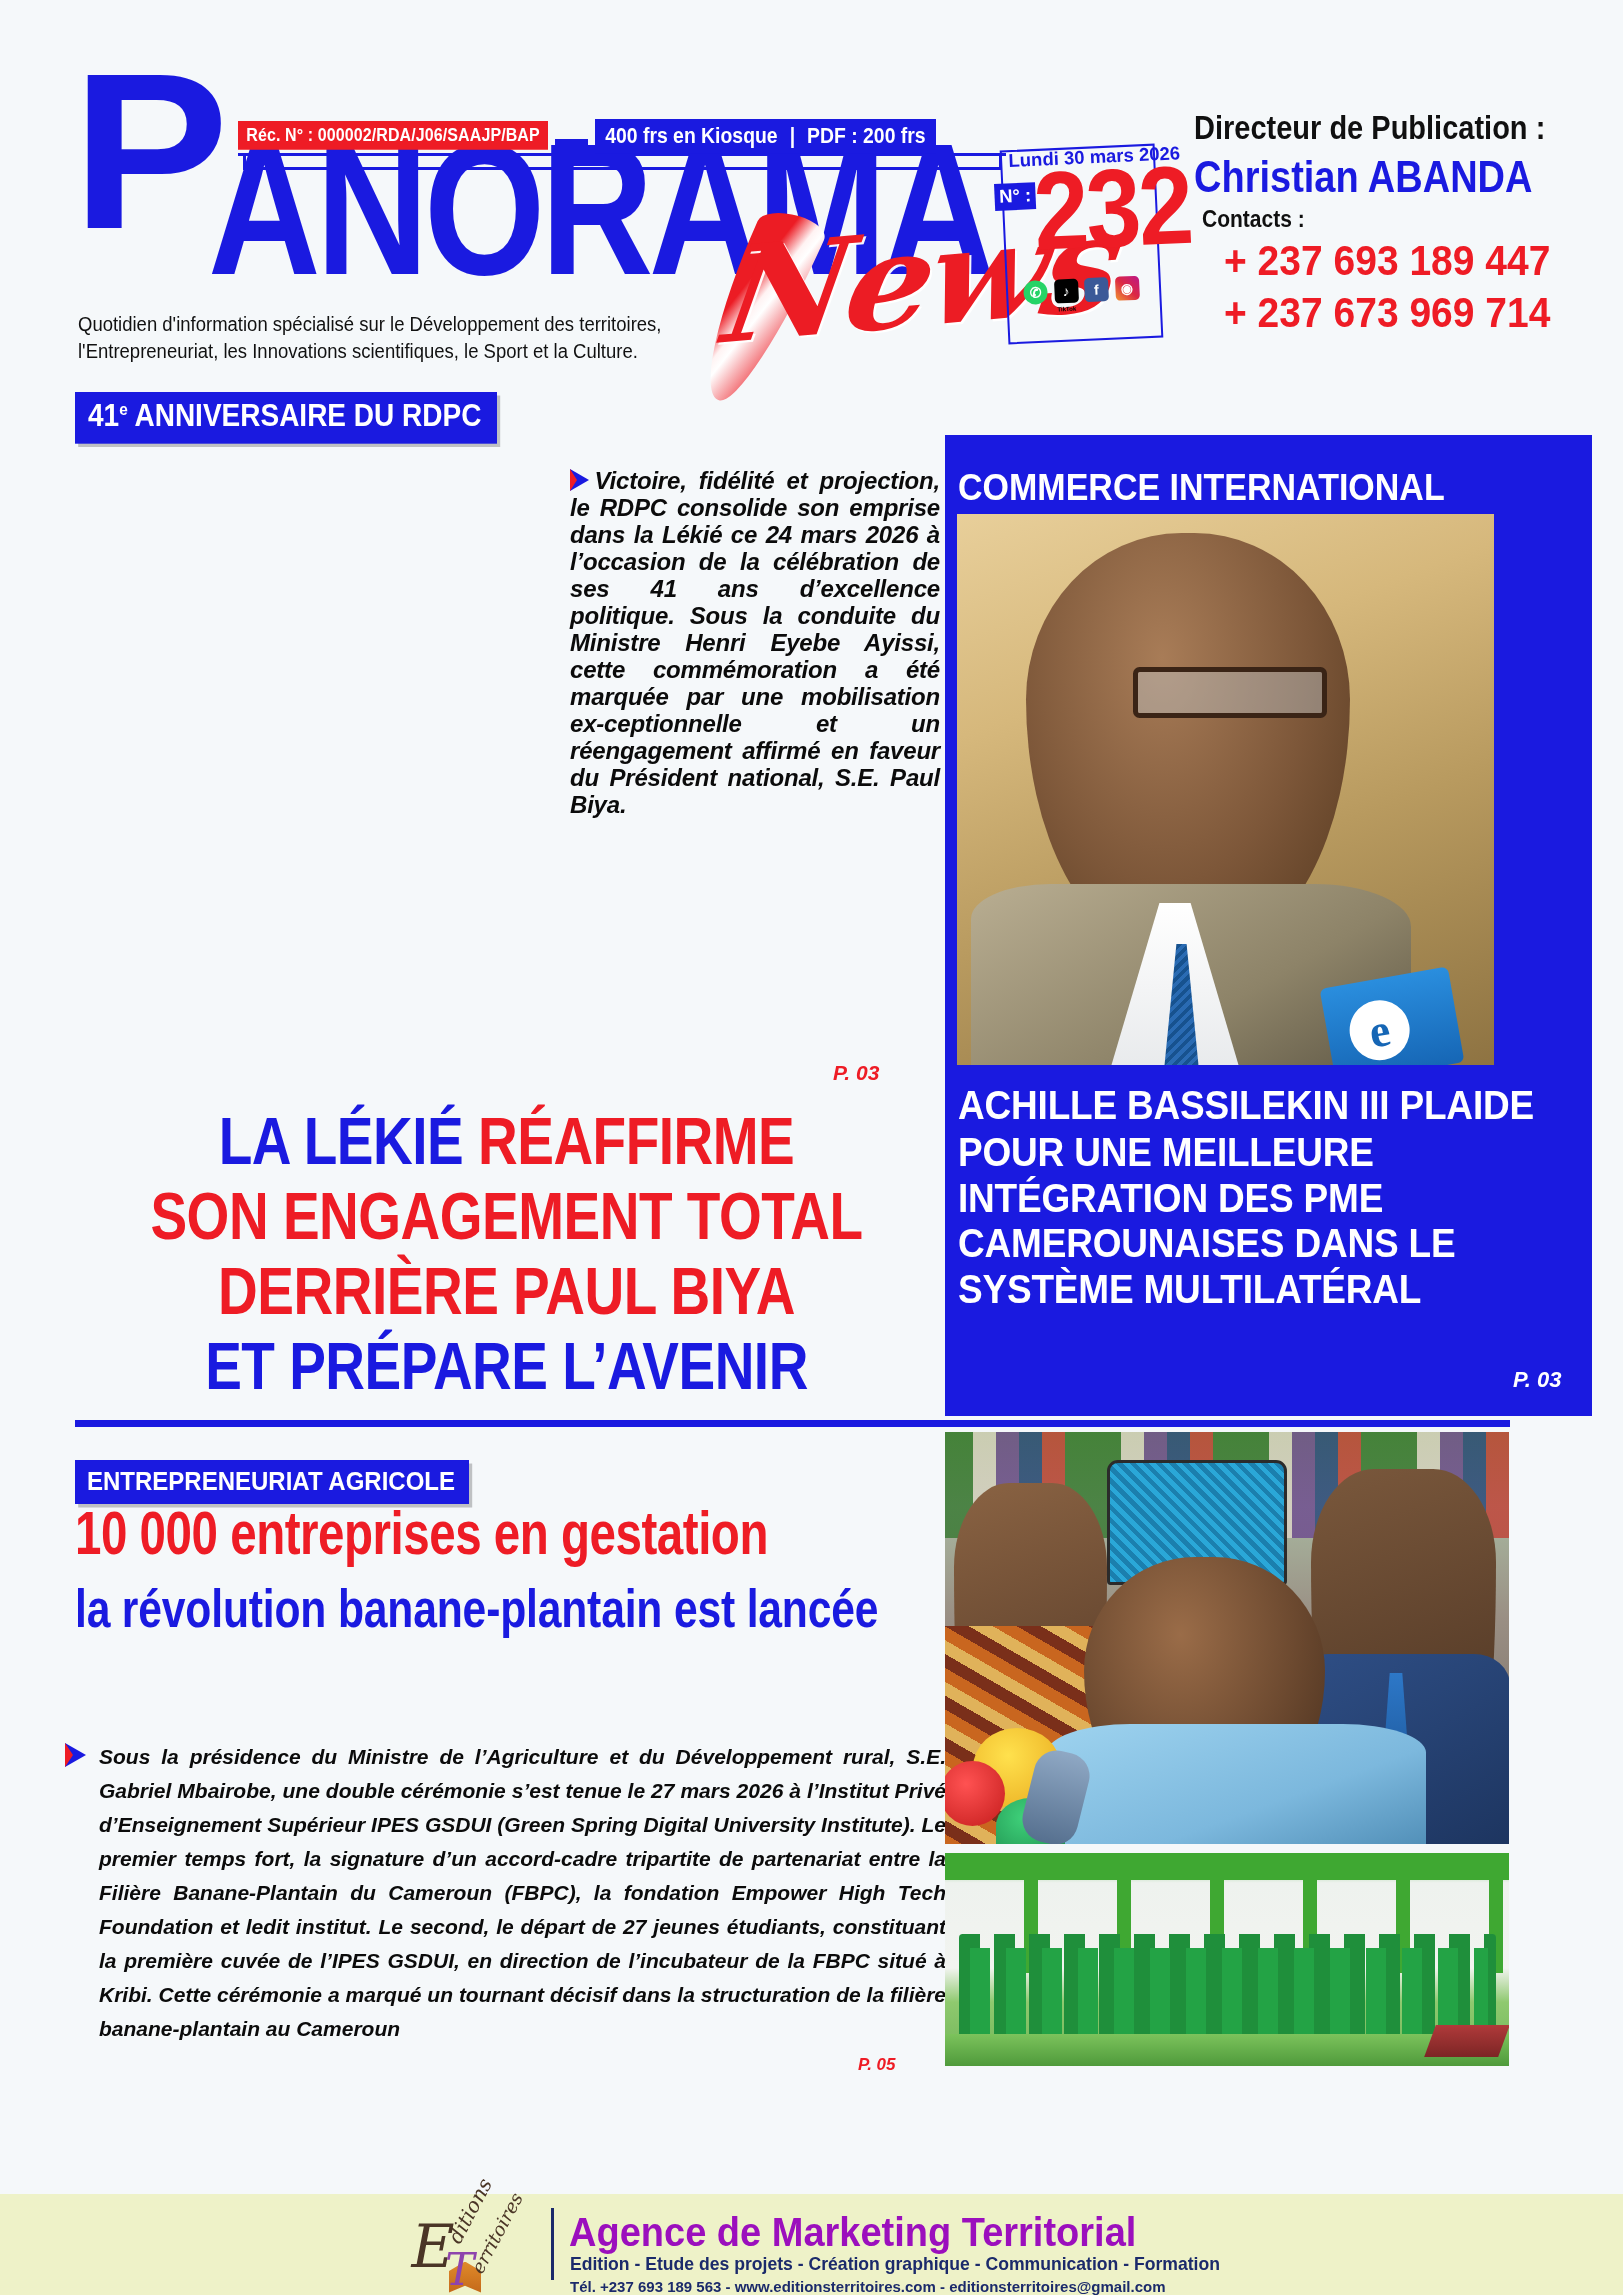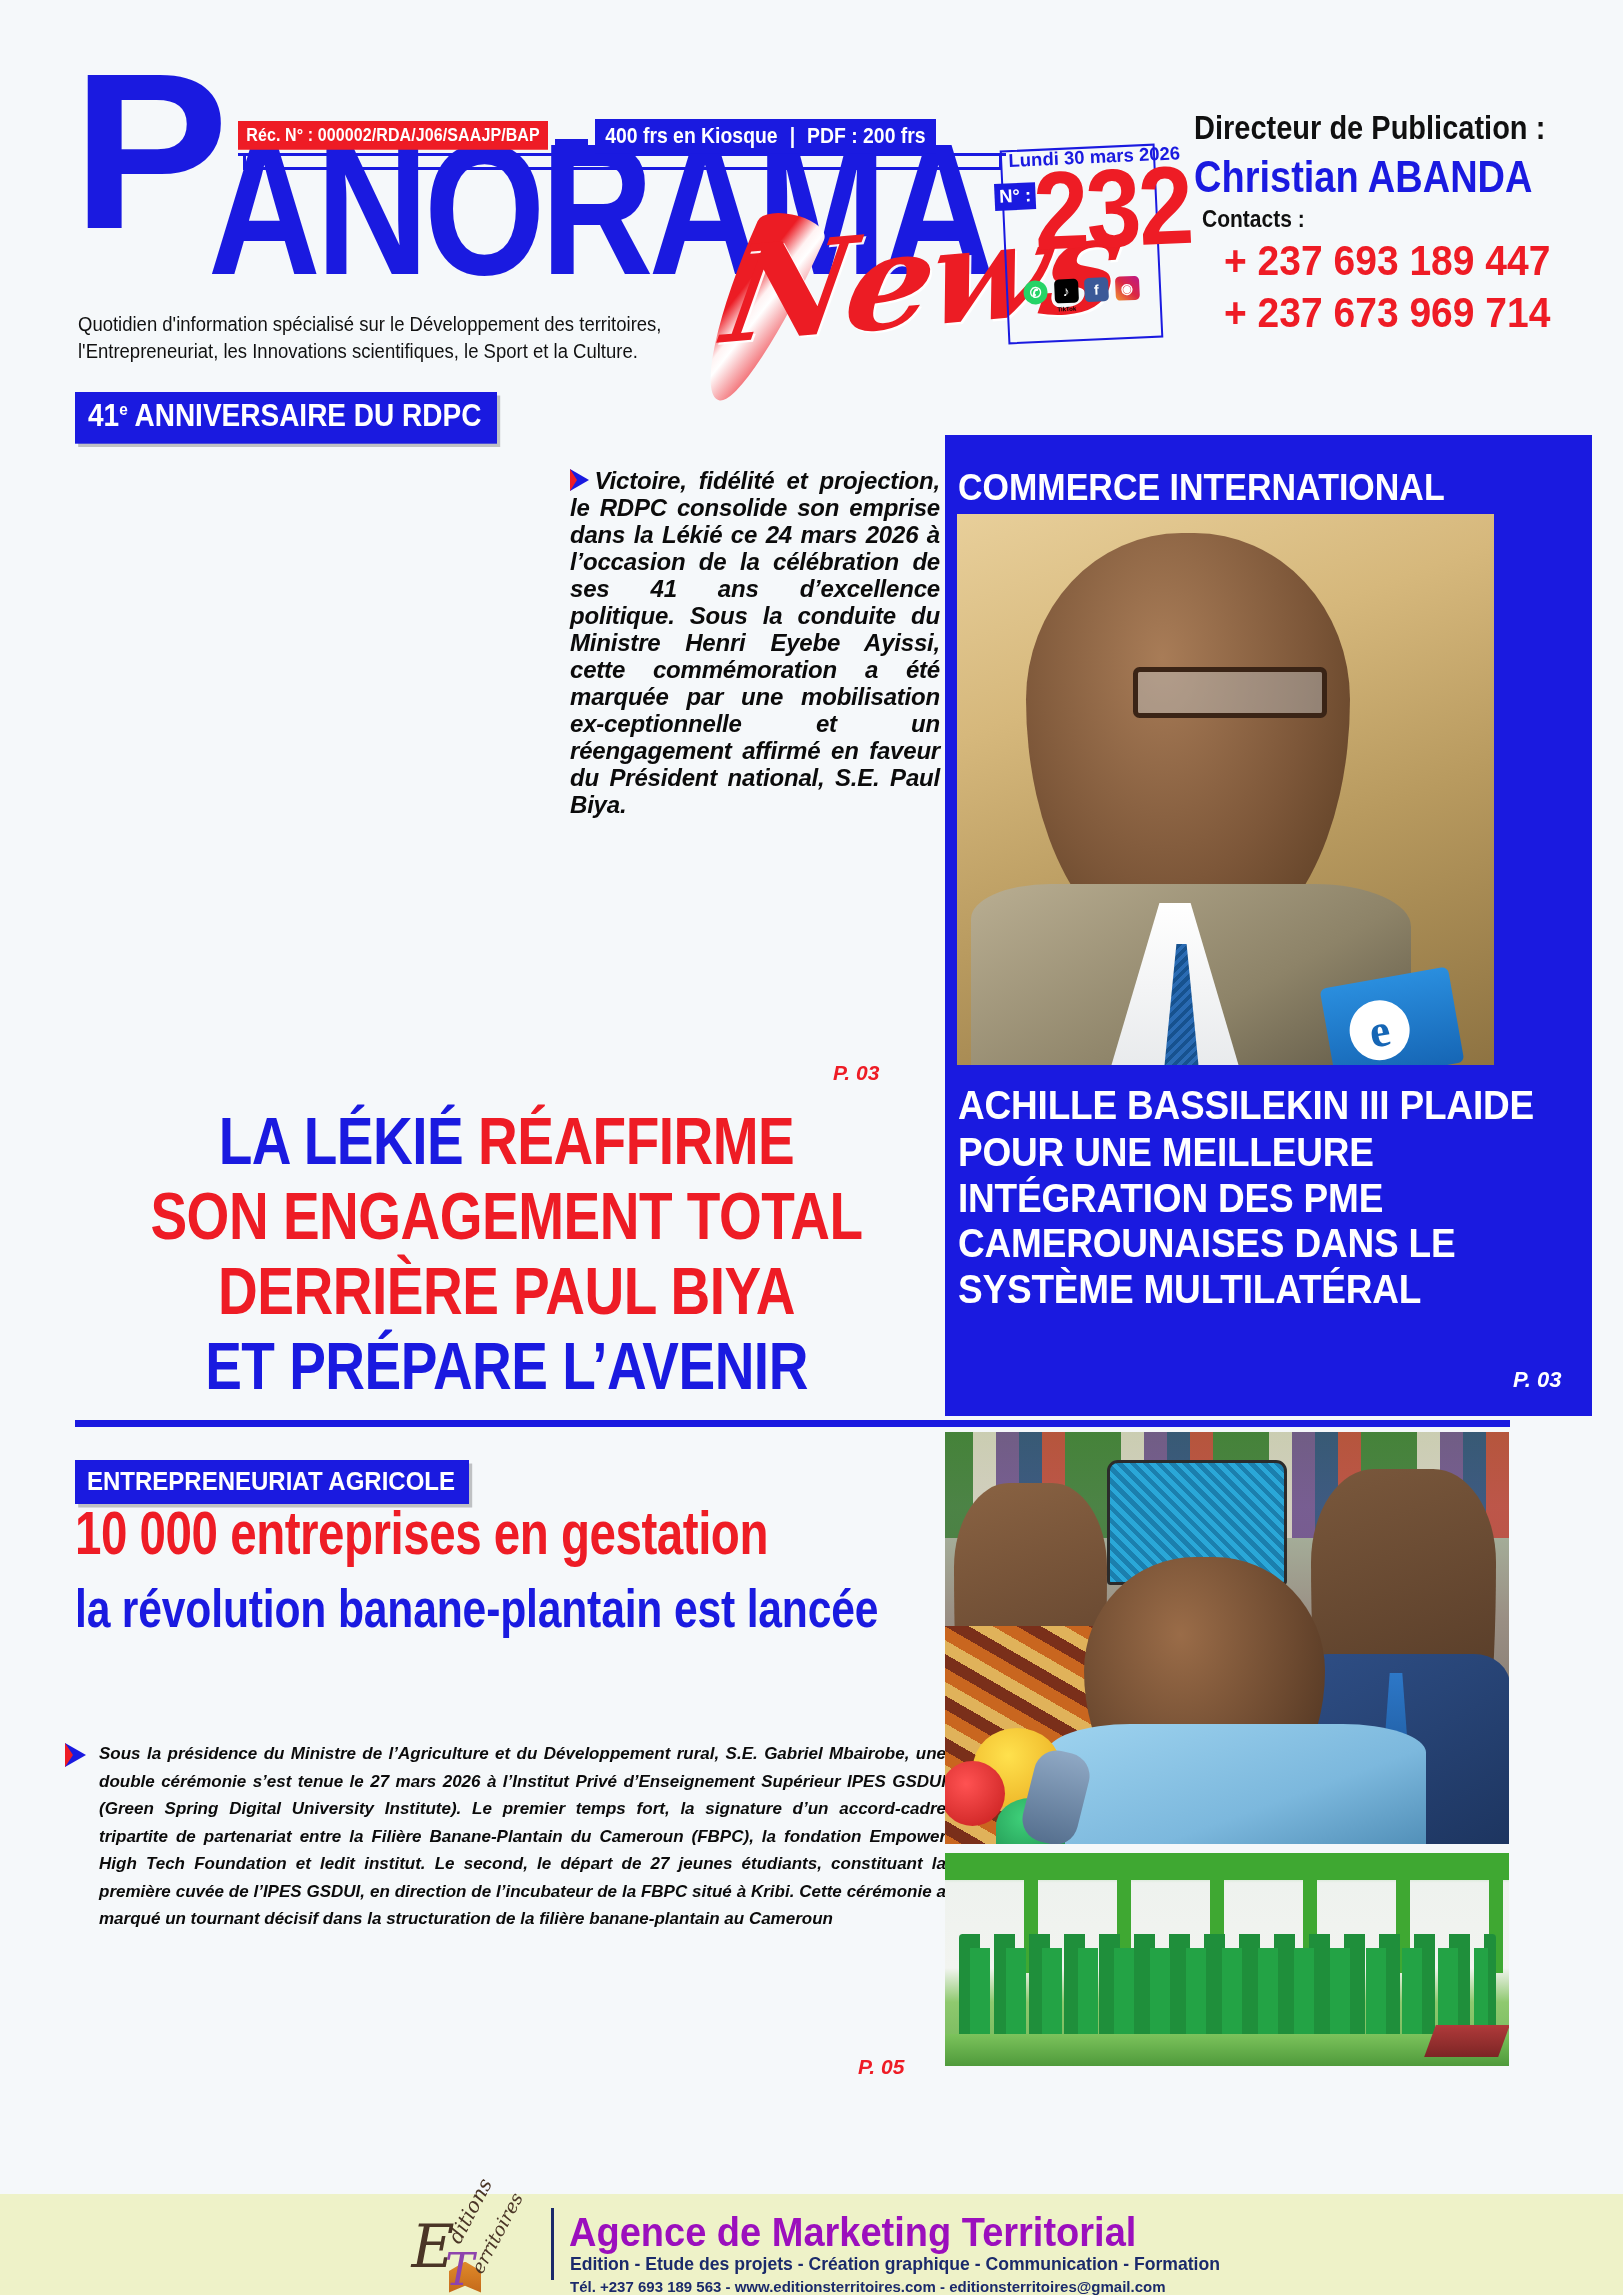--- a/index.html
+++ b/index.html
@@ -382,37 +382,37 @@
     letter-spacing: -0.5px;
   }
   .agri-h2 {
     position: absolute; left: 75px; top: 1573px; width: 879px;
     font-size: 44px; font-weight: 700; color: #1a1ae0; line-height: 1.30;
     transform: scaleY(1.22) scaleX(0.97); transform-origin: left top;
     letter-spacing: -0.2px;
   }
   .agri-body {
     position: absolute; left: 99px; top: 1740px; width: 847px;
-    font-size: 17px; line-height: 1.62; font-weight: 700; font-style: italic;
+    font-size: 21px; line-height: 1.62; font-weight: 700; font-style: italic;
     color: #0b0b0b; text-align: justify;
   }
   .agri-arrow {
     position:absolute; left: 65px; top: 1743px;
     width: 0; height: 0;
     border-top: 12px solid transparent; border-bottom: 12px solid transparent;
     border-left: 21px solid #1a1ae0;
   }
   .agri-arrow::before {
     content:''; position:absolute; left:-21px; top:-12px;
     border-top: 12px solid transparent; border-bottom: 12px solid transparent;
     border-left: 8.3px solid #ee1c25;
   }
   .agri-page {
     position:absolute; left:858px; top:2055px;
-    font-size: 21px; font-weight: 800; font-style: italic; color: #ee1c25;
+    font-size: 17px; font-weight: 800; font-style: italic; color: #ee1c25;
   }
 
   
   .ph-mbairobe {
     position:absolute; left:945px; top:1432px; width:564px; height:412px; overflow:hidden;
   }
   .ph-mbairobe .bgm {
     position:absolute; inset:0;
     background: linear-gradient(180deg,#78b24a 0%,#a8b8a0 18%,#9a8f84 45%,#6d625a 100%);
   }

